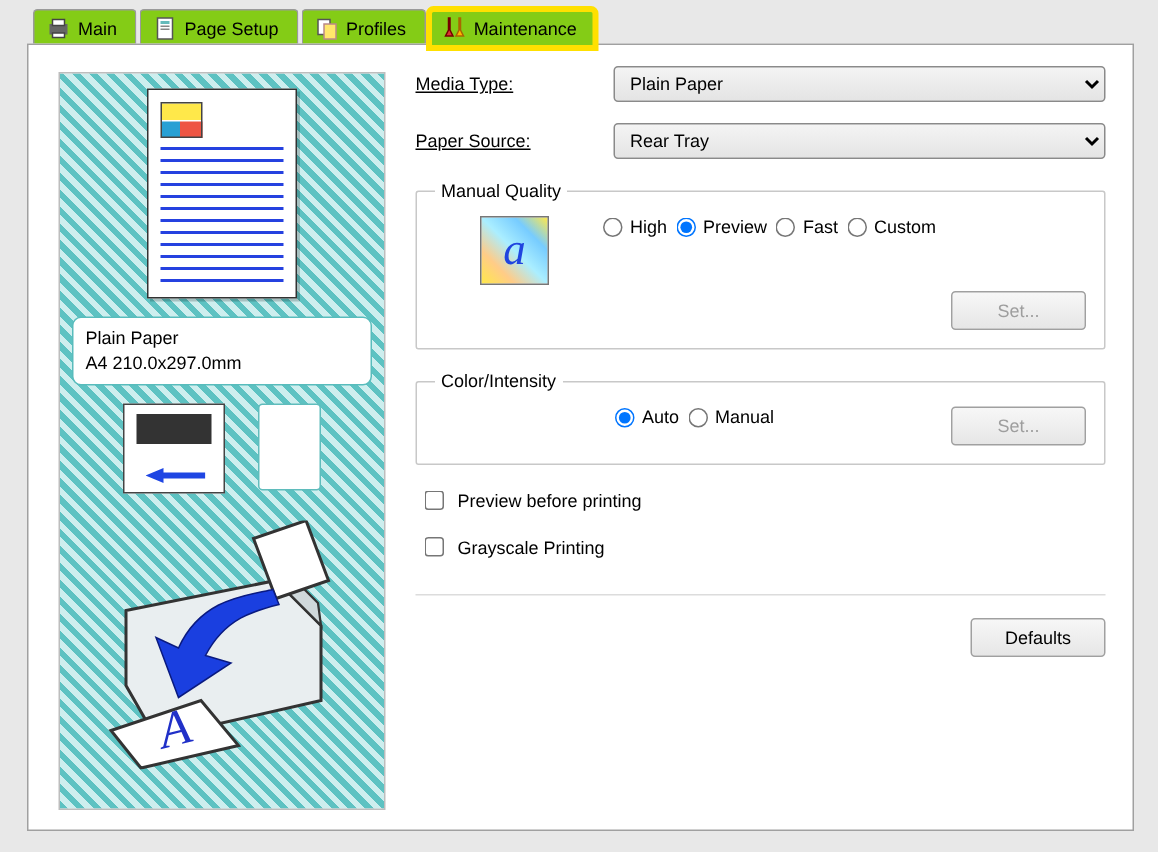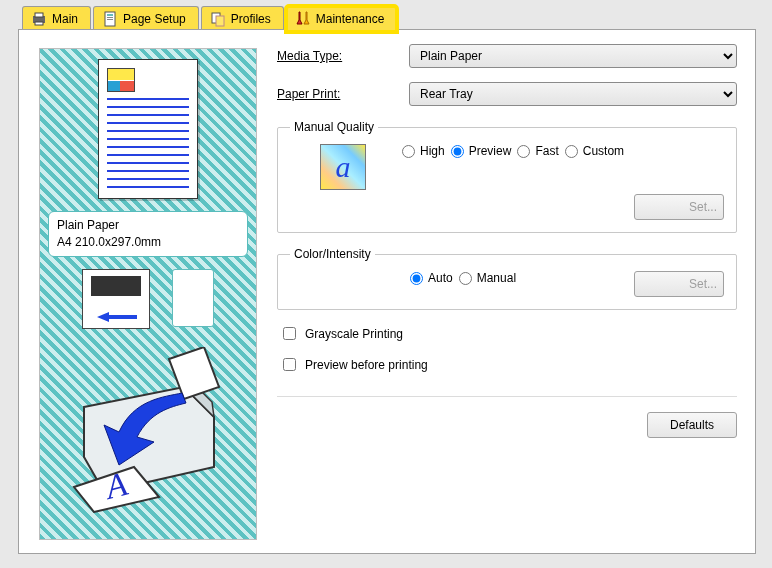--- a/index.html
+++ b/index.html
@@ -22,21 +22,21 @@
   }
   
   .tabs {
     position: absolute;
     left: 22px;
     top: 6px;
     display: flex;
     align-items: flex-end;
   }
   .tab {
-    background: #fde047;
+    background: #84cc16;
     border: 1px solid #9a9a9a;
     border-bottom: none;
     padding: 4px 12px 5px 8px;
     margin-right: 2px;
     border-radius: 3px 3px 0 0;
     display: flex;
     align-items: center;
     gap: 5px;
     position: relative;
   }
@@ -174,21 +174,21 @@
   input[type=radio] { margin:0; }
   .set-btn-container { display:flex; justify-content:flex-end; margin-top: 4px; }
   button.btn {
     min-width: 90px;
     height: 26px;
     background: linear-gradient(#f7f7f7,#e6e6e6);
     border: 1px solid #a0a0a0;
     border-radius: 3px;
     font: inherit;
   }
-  button.btn:disabled { color:#9e9e9e;text-align:right; }
+  button.btn:disabled { color:#9e9e9e; }
   .checkbox-line { display:flex; align-items:center; gap:6px; margin: 4px 0 12px 2px;}
   .hr { height:1px; background:#dcdcdc; margin: 22px 0 10px 0; }
   .defaults-row { display:flex; justify-content:flex-end;margin-top:15px; }
 </style>
 </head>
 <body>
 
 <div class="canvas">
 
   <div class="tabs">
@@ -262,21 +262,21 @@
     <div class="form-area">
 
       <div class="row">
         <span class="label">Media Type:</span>
         <select class="combo">
           <option>Plain Paper</option>
         </select>
       </div>
 
       <div class="row">
-        <span class="label">Paper Print:</span>
+        <span class="label">Paper Source:</span>
         <select class="combo">
           <option>Rear Tray</option>
         </select>
       </div>
 
       <fieldset>
         <legend>Manual Quality</legend>
         <div class="pq-body">
           <div class="pq-icon">a</div>
           <div class="radios">
@@ -315,26 +315,26 @@
                 <input type="radio" name="ci" style="">
                 <span>Manual</span>
               </label>
           </div>
           <button class="btn" disabled="" style="align-self:flex-end;">Set...</button>
         </div>
       </fieldset>
 
       <label class="checkbox-line">
         <input type="checkbox" style="">
-        <span>Grayscale Printing</span>
+        <span>Preview before printing</span>
       </label>
 
       <label class="checkbox-line">
         <input type="checkbox" style="">
-        <span>Preview before printing</span>
+        <span>Grayscale Printing</span>
       </label>
 
       <div class="hr"></div>
 
       <div class="defaults-row">
         <button class="btn">Defaults</button>
       </div>
 
     </div>
 

